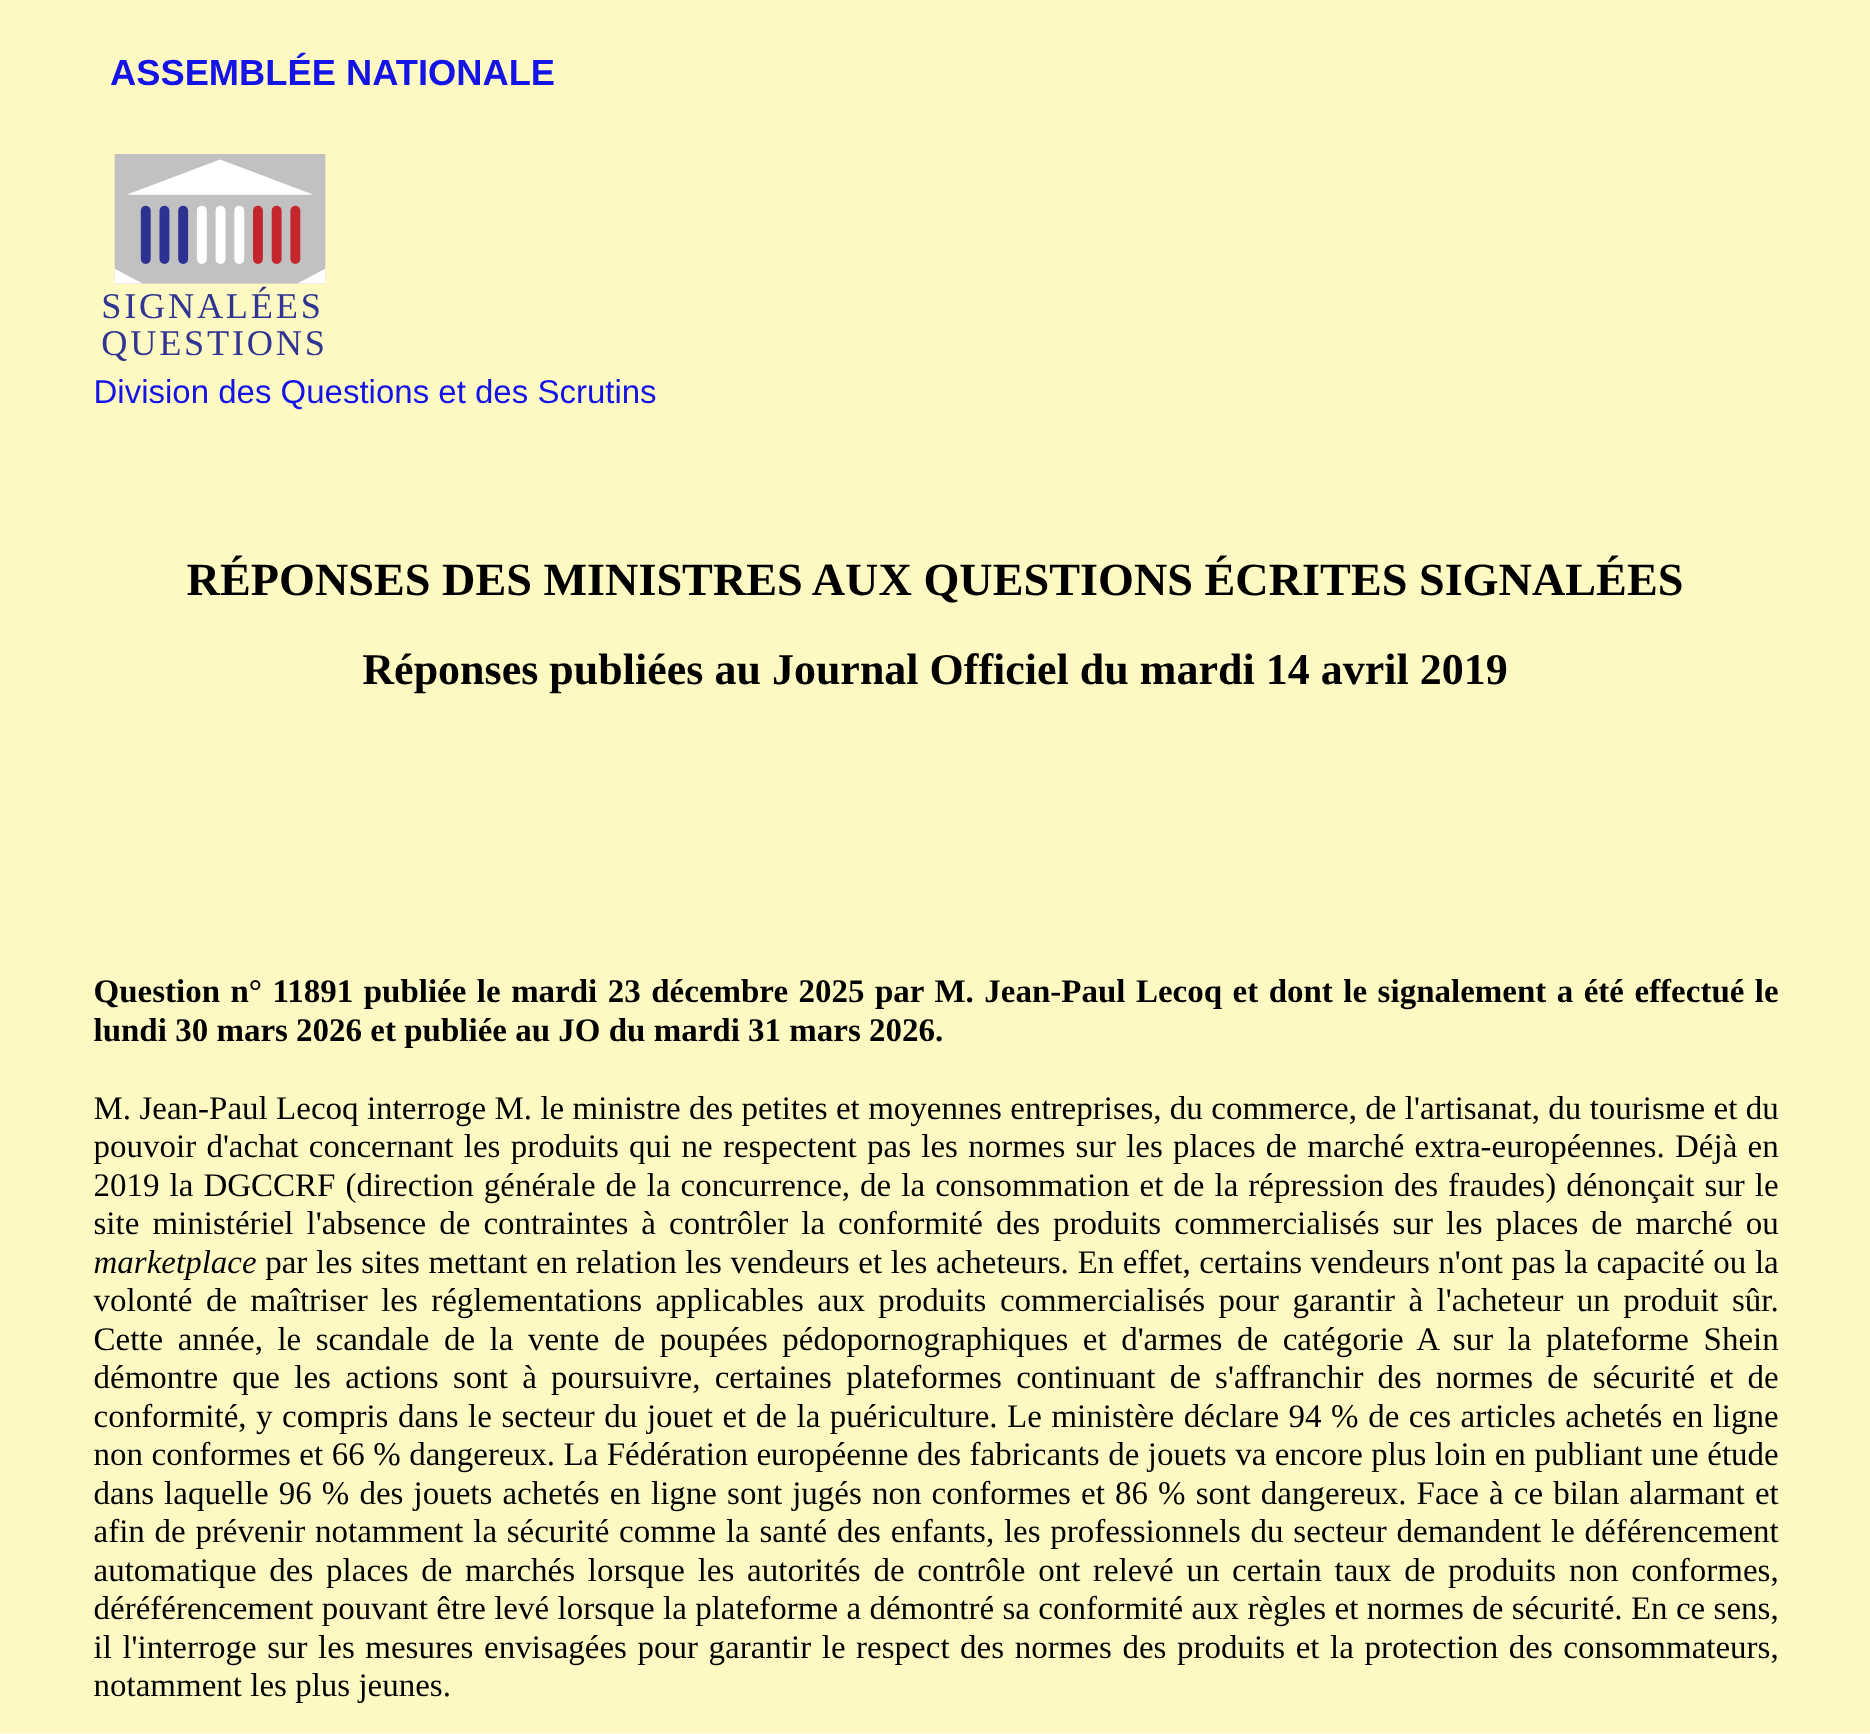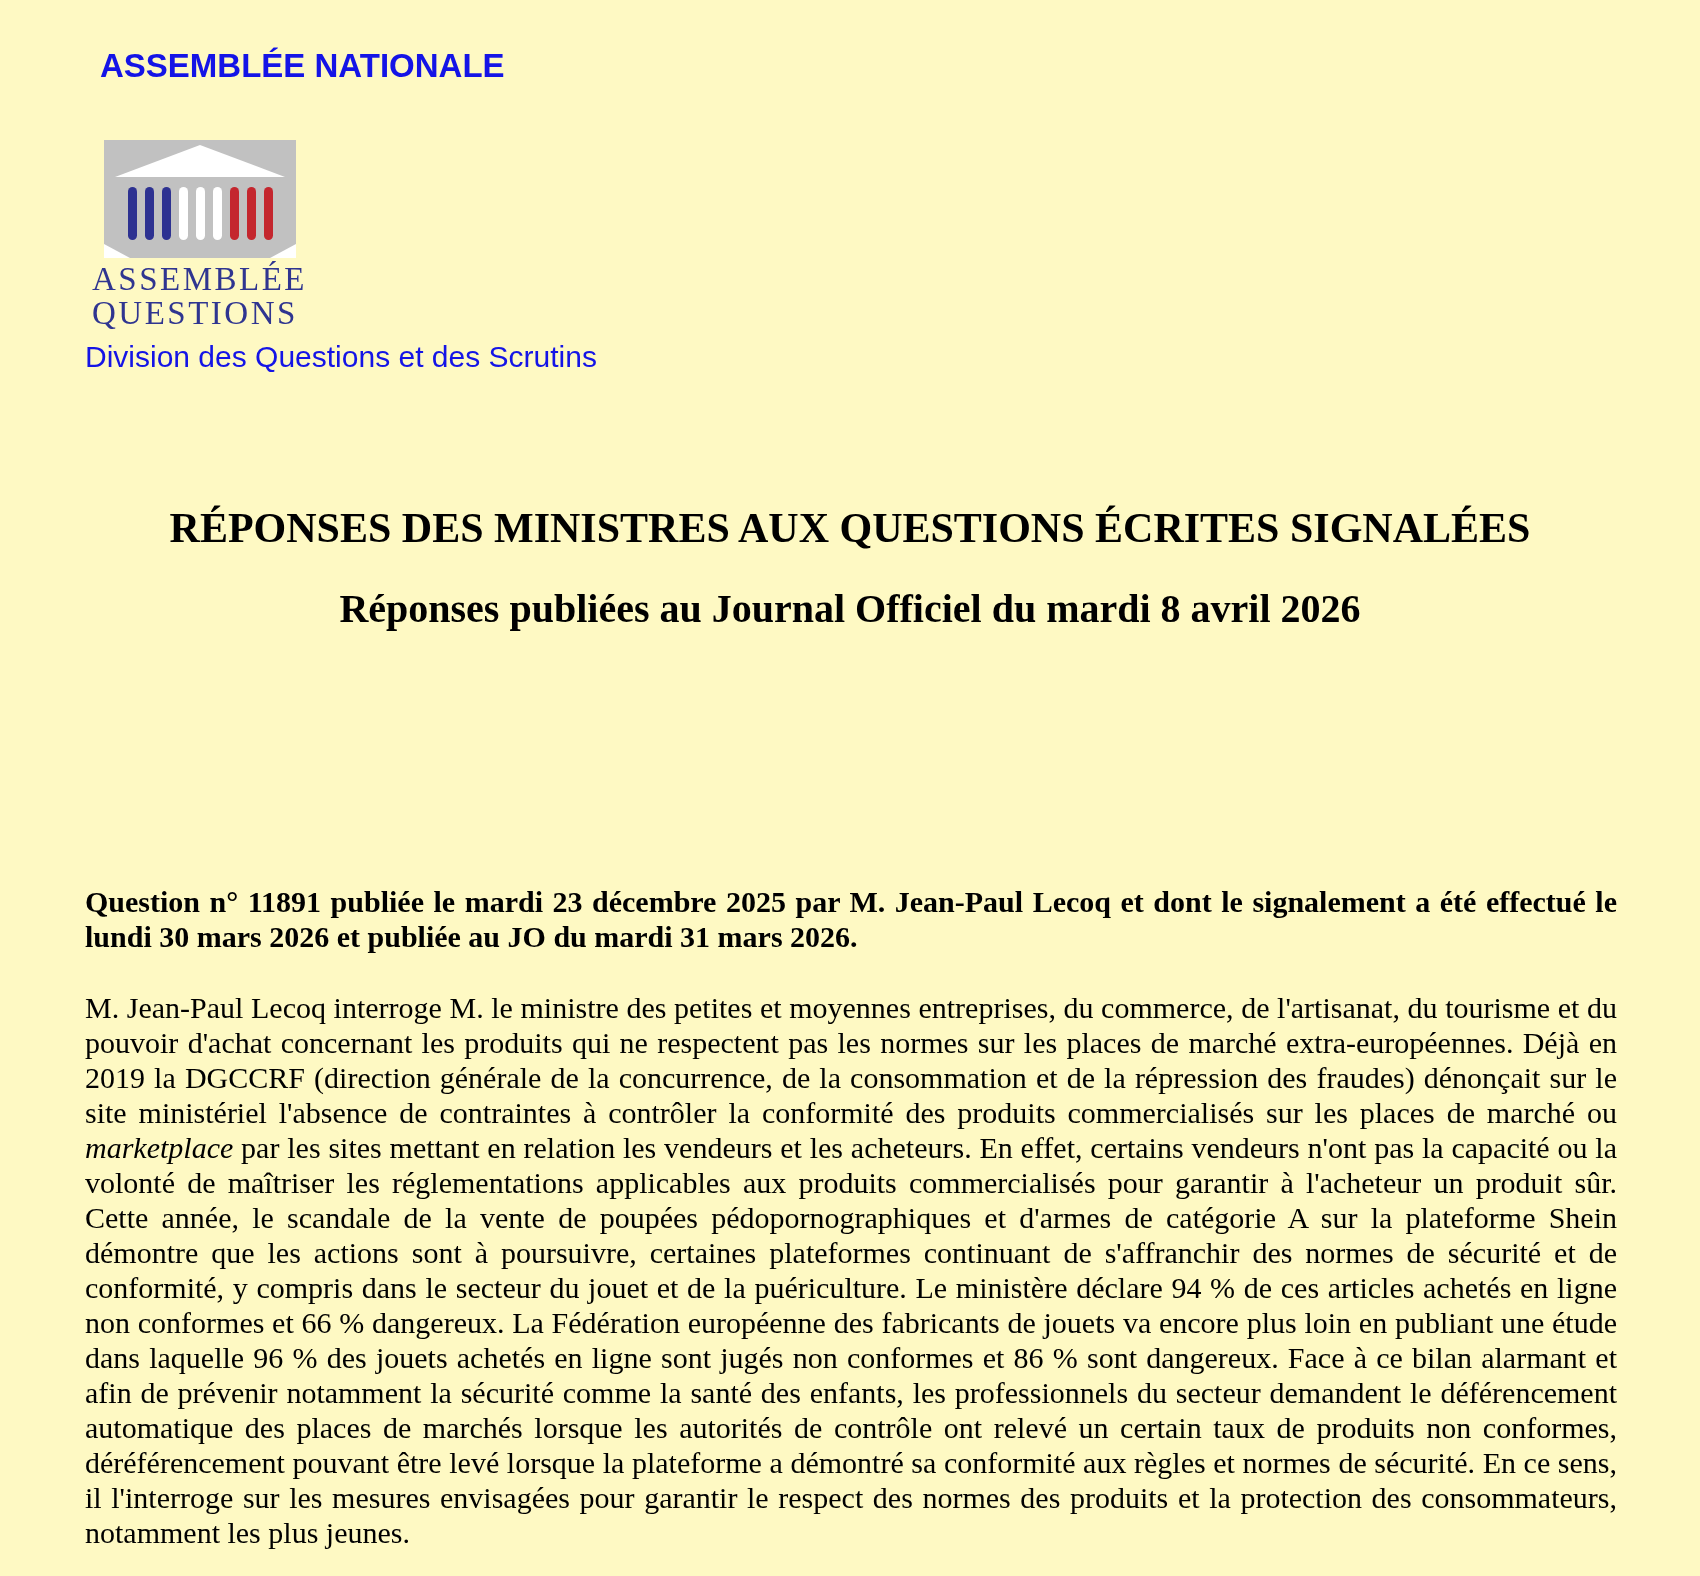--- a/index.html
+++ b/index.html
@@ -100,29 +100,29 @@
       <rect x="92" y="47" width="9" height="53" rx="4.5" fill="var(--flag-white)"></rect>
       <rect x="109" y="47" width="9" height="53" rx="4.5" fill="var(--flag-white)"></rect>
       <rect x="126" y="47" width="9" height="53" rx="4.5" fill="var(--flag-red)"></rect>
       <rect x="143" y="47" width="9" height="53" rx="4.5" fill="var(--flag-red)"></rect>
       <rect x="160" y="47" width="9" height="53" rx="4.5" fill="var(--flag-red)"></rect>
 
       <polygon points="0,104 26,118 0,118" fill="var(--flag-white)"></polygon>
       <polygon points="192,104 166,118 192,118" fill="var(--flag-white)"></polygon>
     </svg>
     <div class="logo-caption">
-      <div>ASSEMBLÉE</div>
+      <div>SIGNALÉES</div>
       <div>QUESTIONS</div>
     </div>
   </div>
 
   <a class="division" href="#">Division des Questions et des Scrutins</a>
 
   <div class="h-center h-main">RÉPONSES DES MINISTRES AUX QUESTIONS ÉCRITES SIGNALÉES</div>
 
-  <div class="h-center h-journal">Réponses publiées au Journal Officiel du mardi 8 avril 2026</div>
+  <div class="h-center h-journal">Réponses publiées au Journal Officiel du mardi 14 avril 2019</div>
 
 
   <p class="para question-head">Question n° 11891 publiée le mardi 23 décembre 2025 par M. Jean-Paul Lecoq et dont le signalement a été effectué le lundi 30 mars 2026 et publiée au JO du mardi 31 mars 2026.</p>
 
   <p class="para question-body"><span>M. Jean-Paul Lecoq interroge M. le ministre des petites et moyennes entreprises, du commerce, de l'artisanat, du tourisme et du pouvoir d'achat concernant les produits qui ne respectent pas les normes sur les places de marché extra-européennes. Déjà en 2019 la DGCCRF (direction générale de la concurrence, de la consommation et de la répression des fraudes) dénonçait sur le site ministériel l'absence de contraintes à contrôler la conformité des produits commercialisés sur les places de marché ou </span><i>marketplace</i><span> par les sites mettant en relation les vendeurs et les acheteurs. En effet, certains vendeurs n'ont pas la capacité ou la volonté de maîtriser les réglementations applicables aux produits commercialisés pour garantir à l'acheteur un produit sûr. Cette année, le scandale de la vente de poupées pédopornographiques et d'armes de catégorie A sur la plateforme Shein démontre que les actions sont à poursuivre, certaines plateformes continuant de s'affranchir des normes de sécurité et de conformité, y compris dans le secteur du jouet et de la puériculture. Le ministère déclare 94 % de ces articles achetés en ligne non conformes et 66 % dangereux. La Fédération européenne des fabricants de jouets va encore plus loin en publiant une étude dans laquelle 96 % des jouets achetés en ligne sont jugés non conformes et 86 % sont dangereux. Face à ce bilan alarmant et afin de prévenir notamment la sécurité comme la santé des enfants, les professionnels du secteur demandent le déférencement automatique des places de marchés lorsque les autorités de contrôle ont relevé un certain taux de produits non conformes, déréférencement pouvant être levé lorsque la plateforme a démontré sa conformité aux règles et normes de sécurité. En ce sens, il l'interroge sur les mesures envisagées pour garantir le respect des normes des produits et la protection des consommateurs, notamment les plus jeunes.</span></p>
 
 </div>
 
 </body></html>

